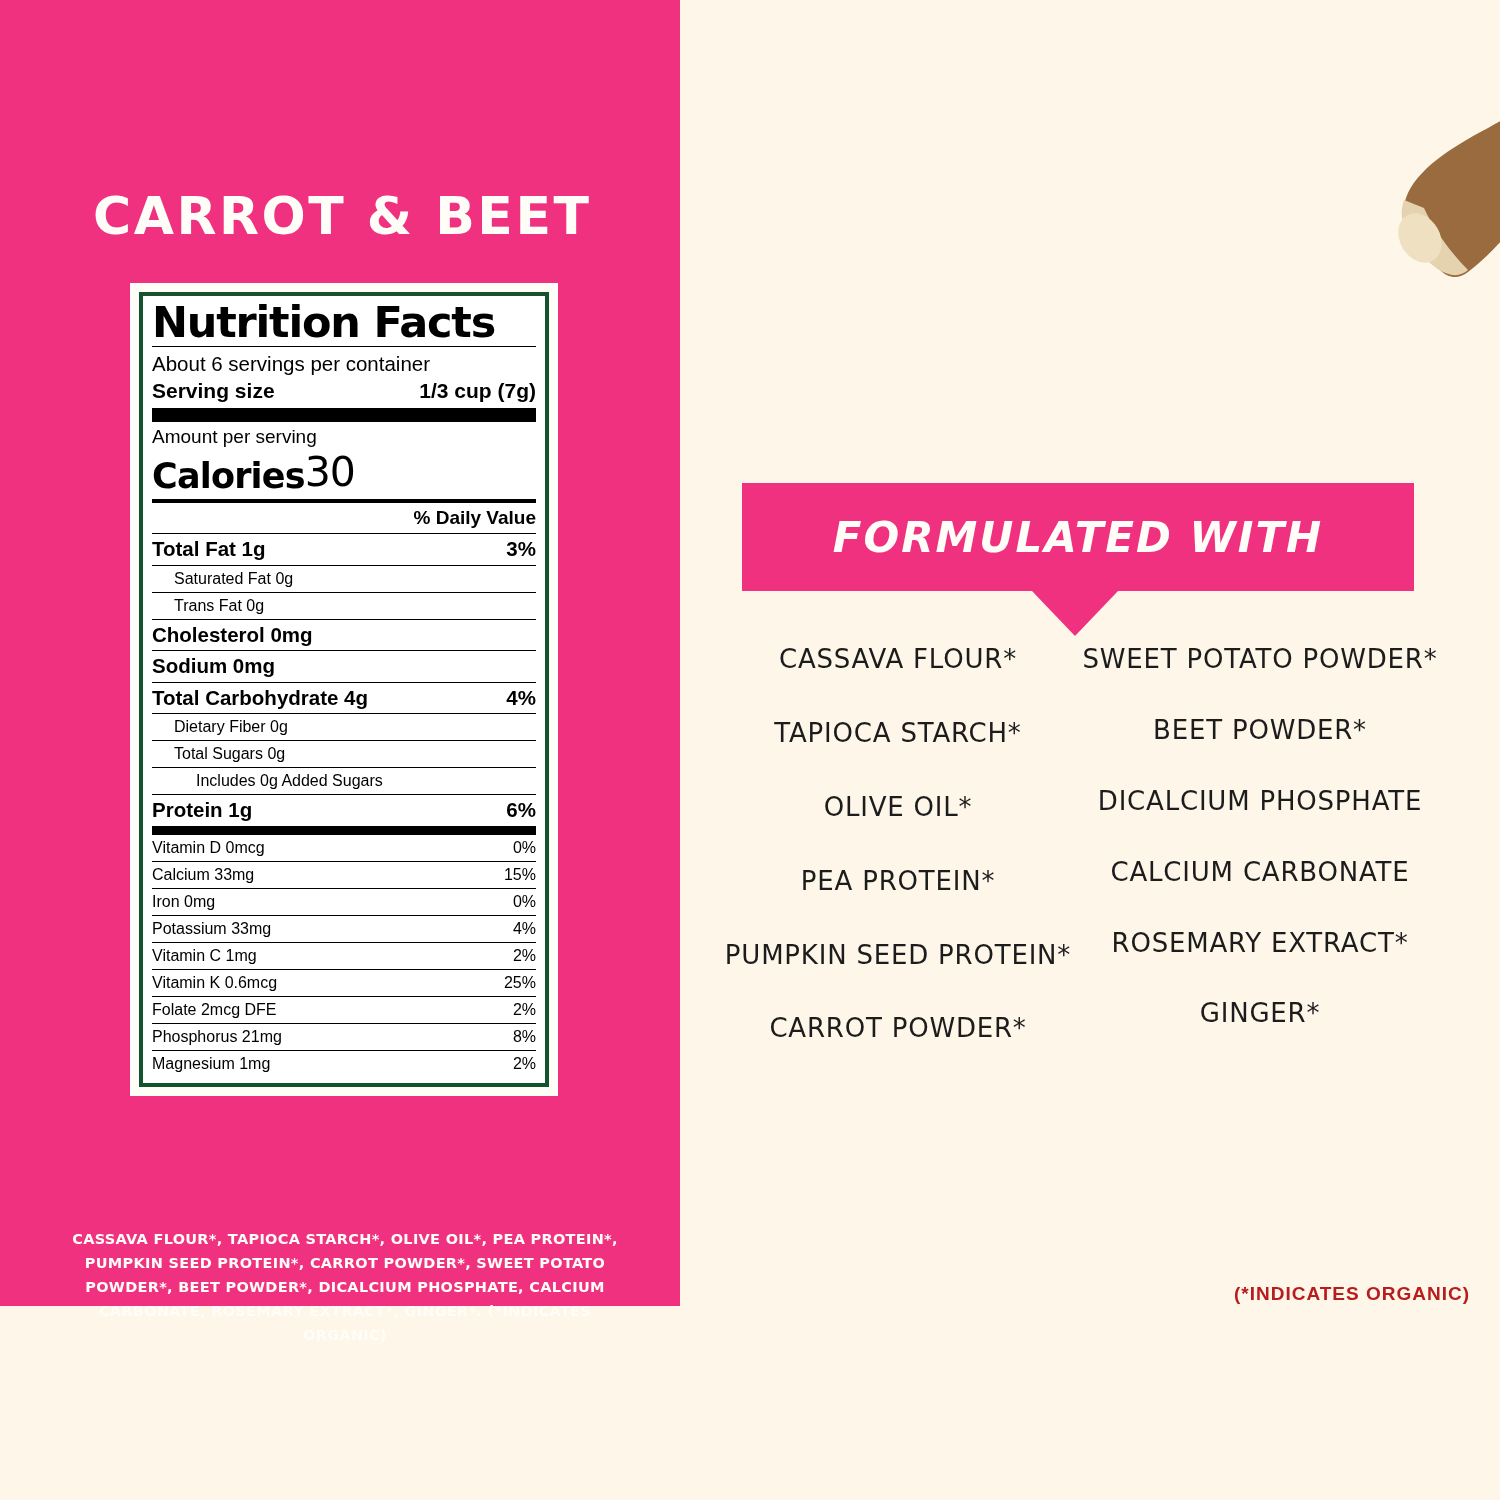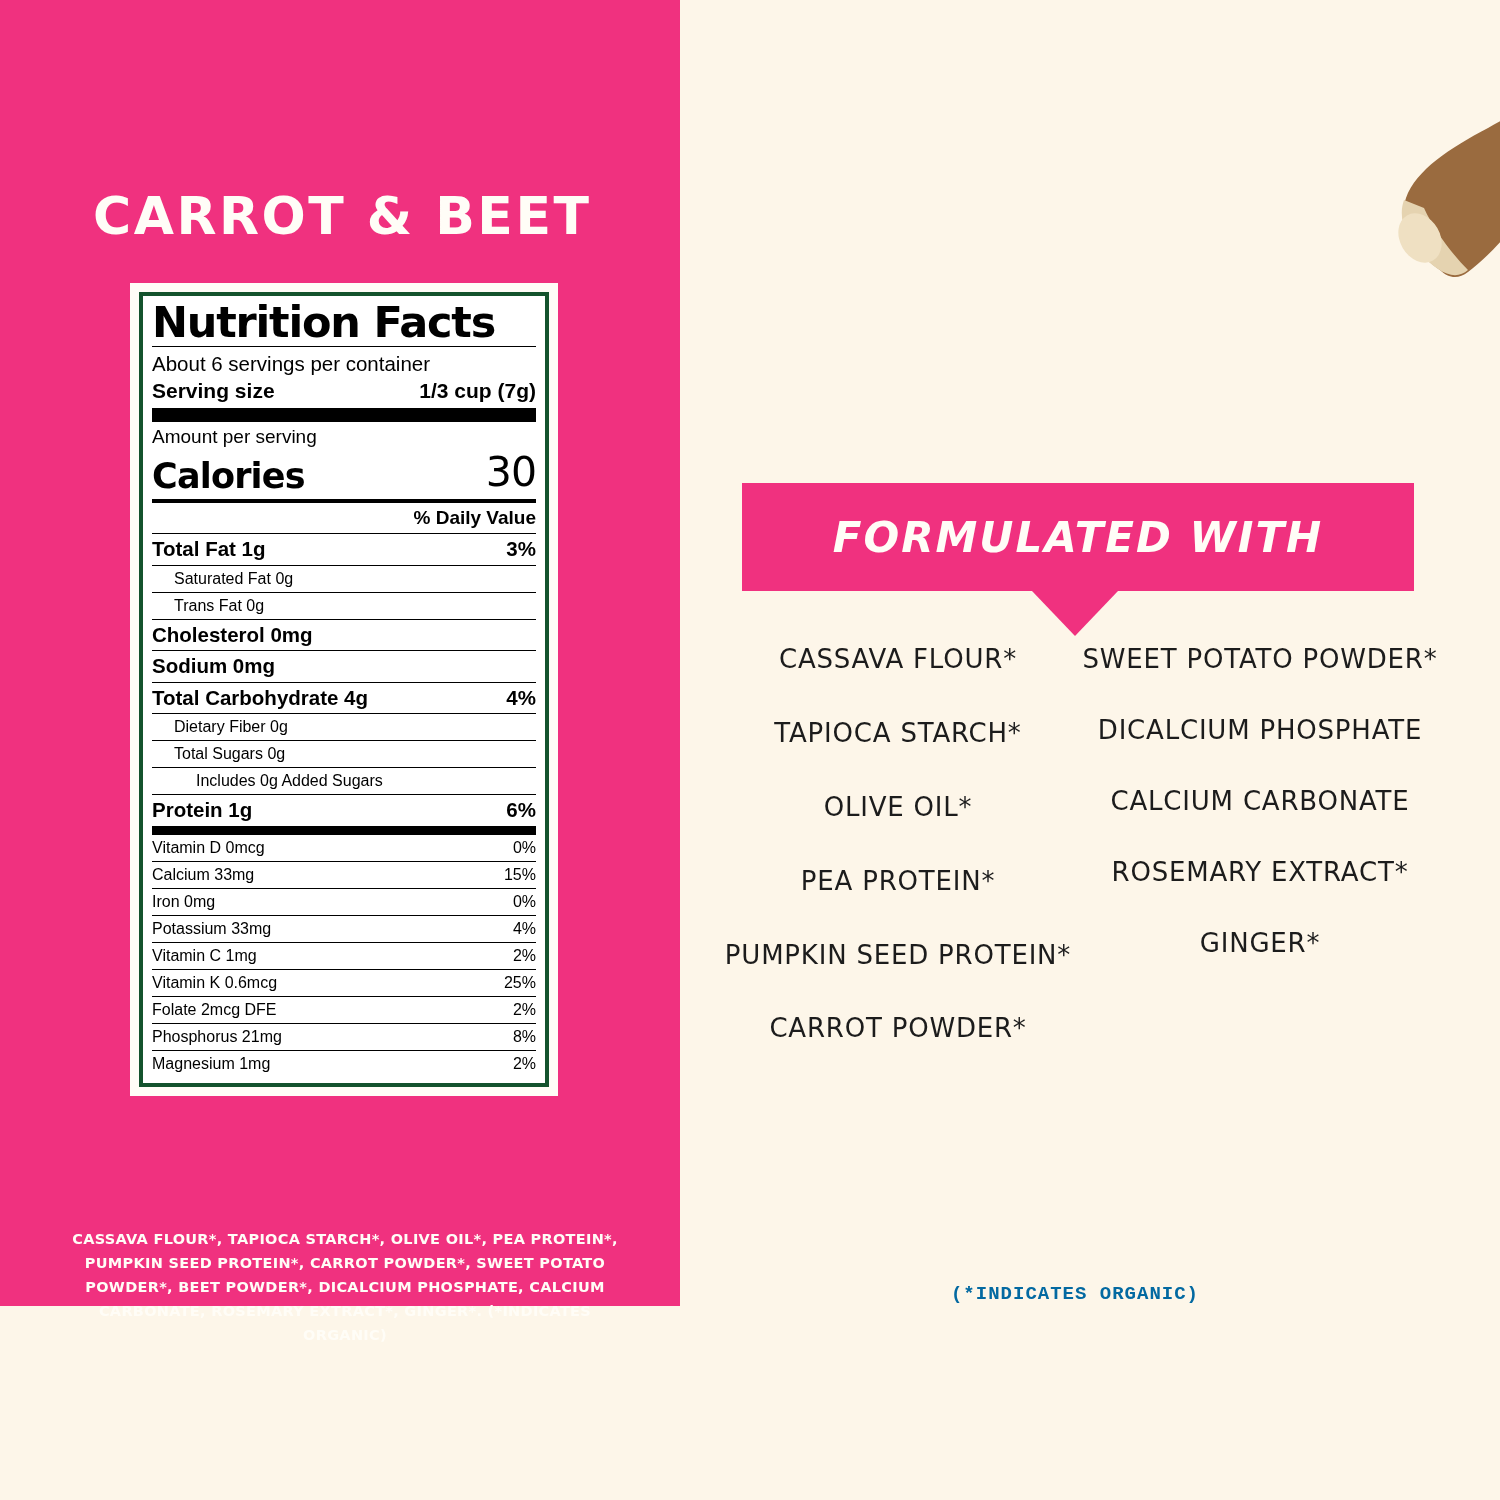--- a/index.html
+++ b/index.html
@@ -63,21 +63,21 @@
     display: flex; justify-content: space-between; align-items: baseline;
     font-size: 20.5px; line-height: 1.0;
     padding: 5px 0 5px 0;
   }
   .row.small { font-size: 16px; }
   .bold { font-weight: bold; }
   .servings { font-size: 20.5px; padding: 5px 0 3px 0; }
   .serving-row { display:flex; justify-content:space-between; font-size:21px; font-weight:bold; padding: 0 0 5px 0;}
   .amount { font-size: 19px; padding: 4px 0 0 0; }
   .cal-row {
-    display: flex; justify-content: space-between; align-items: flex-end;
+    display: flex; align-items: flex-end;
     padding: 0 0 3px 0;
   }
   .cal-label {
     font-family: "DejaVu Sans", sans-serif;
     font-weight: bold; font-size: 35px; letter-spacing: -0.8px;
   }
   .cal-value {
     font-family: "DejaVu Sans", sans-serif;
     font-weight: normal; font-size: 41px; letter-spacing: -1px;
   }
@@ -150,26 +150,26 @@
     color: #1c1c1c;
     text-align: center;
     line-height: 1.15;
     margin-bottom: 44px;
   }
   .col.right-col .item { margin-bottom: 41px; }
 
   .organic-note {
     position: absolute;
     left: 0; top: 1283px; width: 790px;
-    text-align: center;
-    font-family: Liberation Mono, monospace;
+    text-align: right;
+    font-family: Liberation Sans, sans-serif;
     font-weight: bold;
     font-size: 19px;
     letter-spacing: 1px;
-    color: #0369a1;
+    color: #b91c1c;
   }
 </style>
 </head>
 <body>
 
 <div class="page">
 
   <div class="left">
 
     <div class="left-title">CARROT &amp; BEET</div>
@@ -397,20 +397,21 @@
       <div class="col left-col">
         <div class="item">CASSAVA FLOUR*</div>
         <div class="item">TAPIOCA STARCH*</div>
         <div class="item">OLIVE OIL*</div>
         <div class="item">PEA PROTEIN*</div>
         <div class="item">PUMPKIN SEED PROTEIN*</div>
         <div class="item">CARROT POWDER*</div>
       </div>
       <div class="col right-col">
         <div class="item">SWEET POTATO POWDER*</div>
+        <div class="item">BEET POWDER*</div>
         <div class="item">DICALCIUM PHOSPHATE</div>
         <div class="item">CALCIUM CARBONATE</div>
         <div class="item">ROSEMARY EXTRACT*</div>
         <div class="item">GINGER*</div>
       </div>
     </div>
 
     <div class="organic-note">(*INDICATES ORGANIC)</div>
   </div>
 </div>

